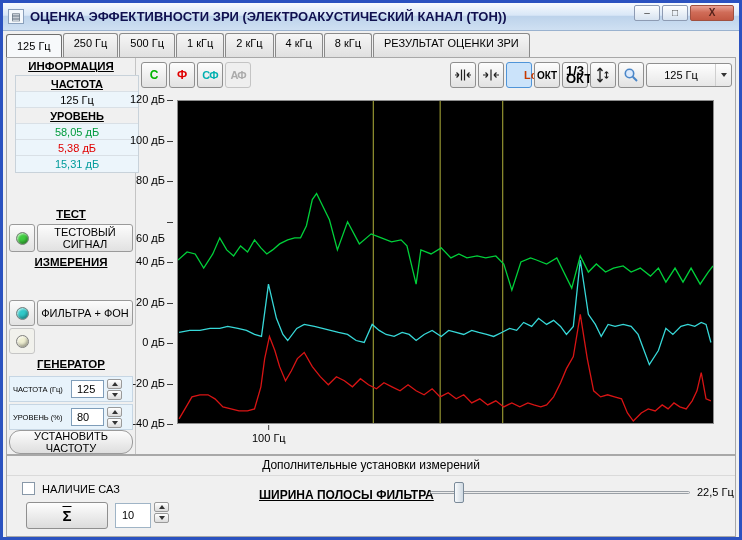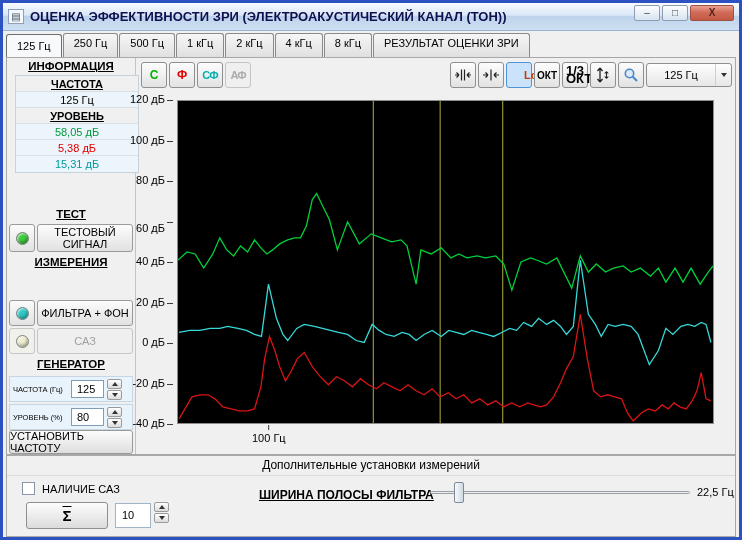--- a/index.html
+++ b/index.html
@@ -46,23 +46,23 @@
   .grow{position:absolute;left:2px;width:124px;height:26px;background:#e8f3fb;
     border:1px solid #c6d6e4;display:flex;align-items:center;padding:0 1px;}
   .glabel{font-size:7.5px;width:60px;padding-left:2px;}
   .gval{width:33px;height:18px;background:#fff;border:1px solid #7f9db9;line-height:17px;padding-left:5px;}
   .spin{width:15px;display:flex;flex-direction:column;gap:1px;margin-left:3px;}
   .sb{height:10px;border:1px solid #9a9a9a;border-radius:2px;background:linear-gradient(#fff,#dcdcdc);
     display:flex;align-items:center;justify-content:center;}
   .tri{width:0;height:0;border-left:3px solid transparent;border-right:3px solid transparent;}
   .tri.up{border-bottom:4px solid #333;}
   .tri.dn{border-top:4px solid #333;}
-  .bigbtn{position:absolute;left:2px;width:124px;border:1px solid #9a9a9a;border-radius:3px;
+  .bigbtn{position:absolute;left:2px;width:124px;border:1px solid #9a9a9a;border-radius:11px;
     background:linear-gradient(#fcfcfc,#dedede);display:flex;align-items:center;justify-content:center;
-    text-align:left;line-height:12px;}
+    text-align:center;line-height:12px;}
   
   .toolbar{position:absolute;left:130px;top:2px;right:0;height:31px;}
   .tg-left{position:absolute;left:4px;top:2px;display:flex;gap:2px;}
   .tg-right{position:absolute;right:3px;top:2px;display:flex;gap:2px;align-items:center;}
   .tbtn{width:26px;height:26px;border:1px solid #8f8f8f;border-radius:3px;
     background:linear-gradient(#fdfdfd,#e2e2e2);display:flex;align-items:center;justify-content:center;
     font-weight:bold;font-size:12px;}
   .tbtn.disabled{border-color:#c4c4c4;background:#efefef;}
   .tbtn.active{background:#cbe3fa;border-color:#4f94d8;}
   .log-label{color:#c63a00;font-weight:bold;font-size:11px;margin-left:30px;}
@@ -154,21 +154,20 @@
       <div class="mrow" style="top:242px;height:26px">
         <span class="ledbtn">
           <span class="led" style="background: rgb(47, 201, 201);"></span>
         </span>
         <span class="lbtn">ФИЛЬТРА + ФОН</span>
       </div>
       <div class="mrow" style="top:270px;height:26px">
         <span class="ledbtn off">
           <span class="led" style="background: rgb(239, 239, 210);"></span>
         </span>
-        <span class="lbtn off">САЗ</span>
       </div>
 
       <div class="side-h" style="top:300px">ГЕНЕРАТОР</div>
       <div class="grow" style="top:318px">
         <span class="glabel">ЧАСТОТА (Гц)</span>
         <span class="gval">125</span>
         <span class="spin">
           <span class="sb">
               <i class="tri up"></i>
             </span>
@@ -250,21 +249,21 @@
       </div>
     </div>
 
     <div class="yaxis" id="yaxis">
         <div class="ytick" style="top: -7px;">120 дБ</div>
         <div class="ydash" style="top: 0px;"></div>
         <div class="ytick" style="top: 33.5px;">100 дБ</div>
         <div class="ydash" style="top: 40.5px;"></div>
         <div class="ytick" style="top: 74px;">80 дБ</div>
         <div class="ydash" style="top: 81px;"></div>
-        <div class="ytick" style="top: 122px; margin-left: 42px;">60 дБ</div>
+        <div class="ytick" style="top: 132px; margin-left: 42px;">60 дБ</div>
         <div class="ydash" style="top: 121.5px;"></div>
         <div class="ytick" style="top: 155px;">40 дБ</div>
         <div class="ydash" style="top: 162px;"></div>
         <div class="ytick" style="top: 195.5px;">20 дБ</div>
         <div class="ydash" style="top: 202.5px;"></div>
         <div class="ytick" style="top: 236px;">0 дБ</div>
         <div class="ydash" style="top: 243px;"></div>
         <div class="ytick" style="top: 276.5px;">-20 дБ</div>
         <div class="ydash" style="top: 283.5px;"></div>
         <div class="ytick" style="top: 317px;">-40 дБ</div>

